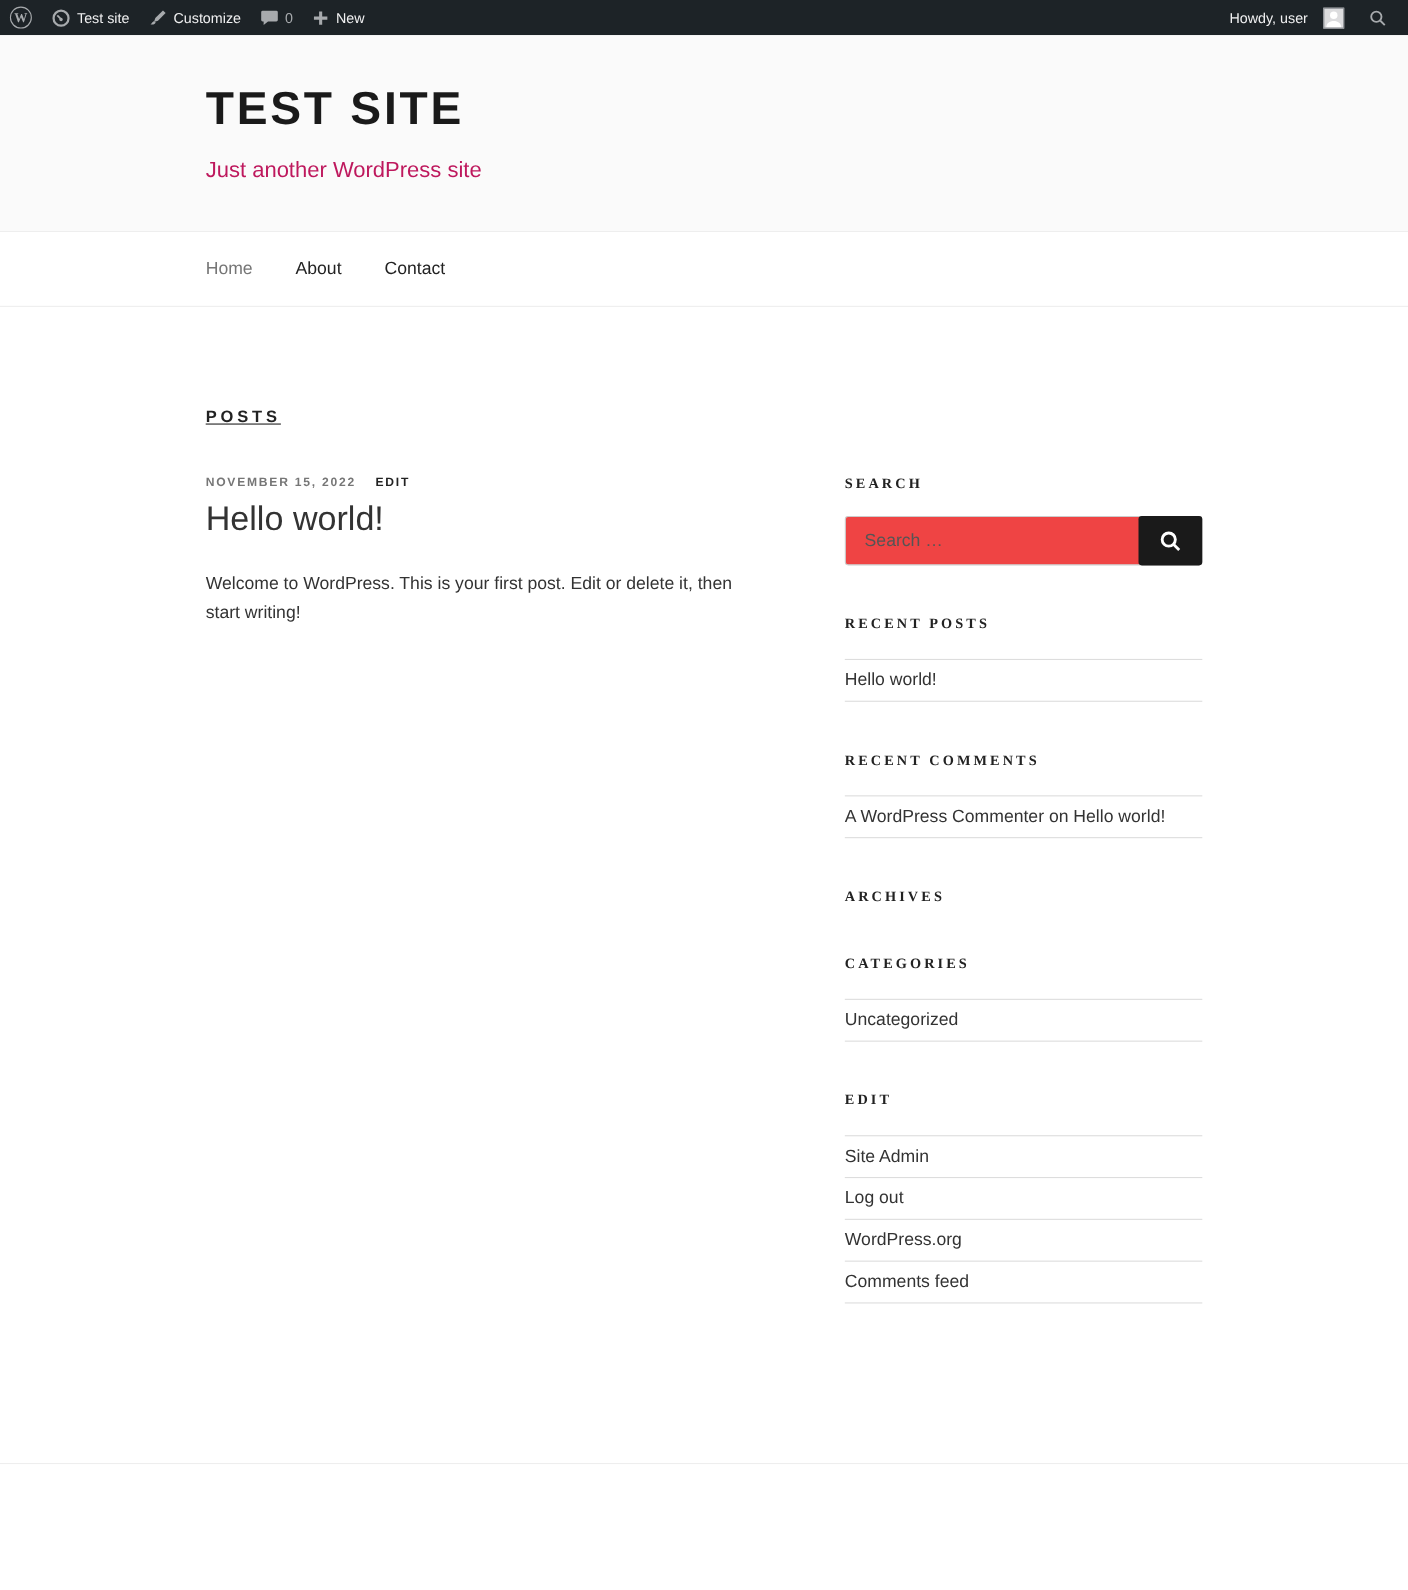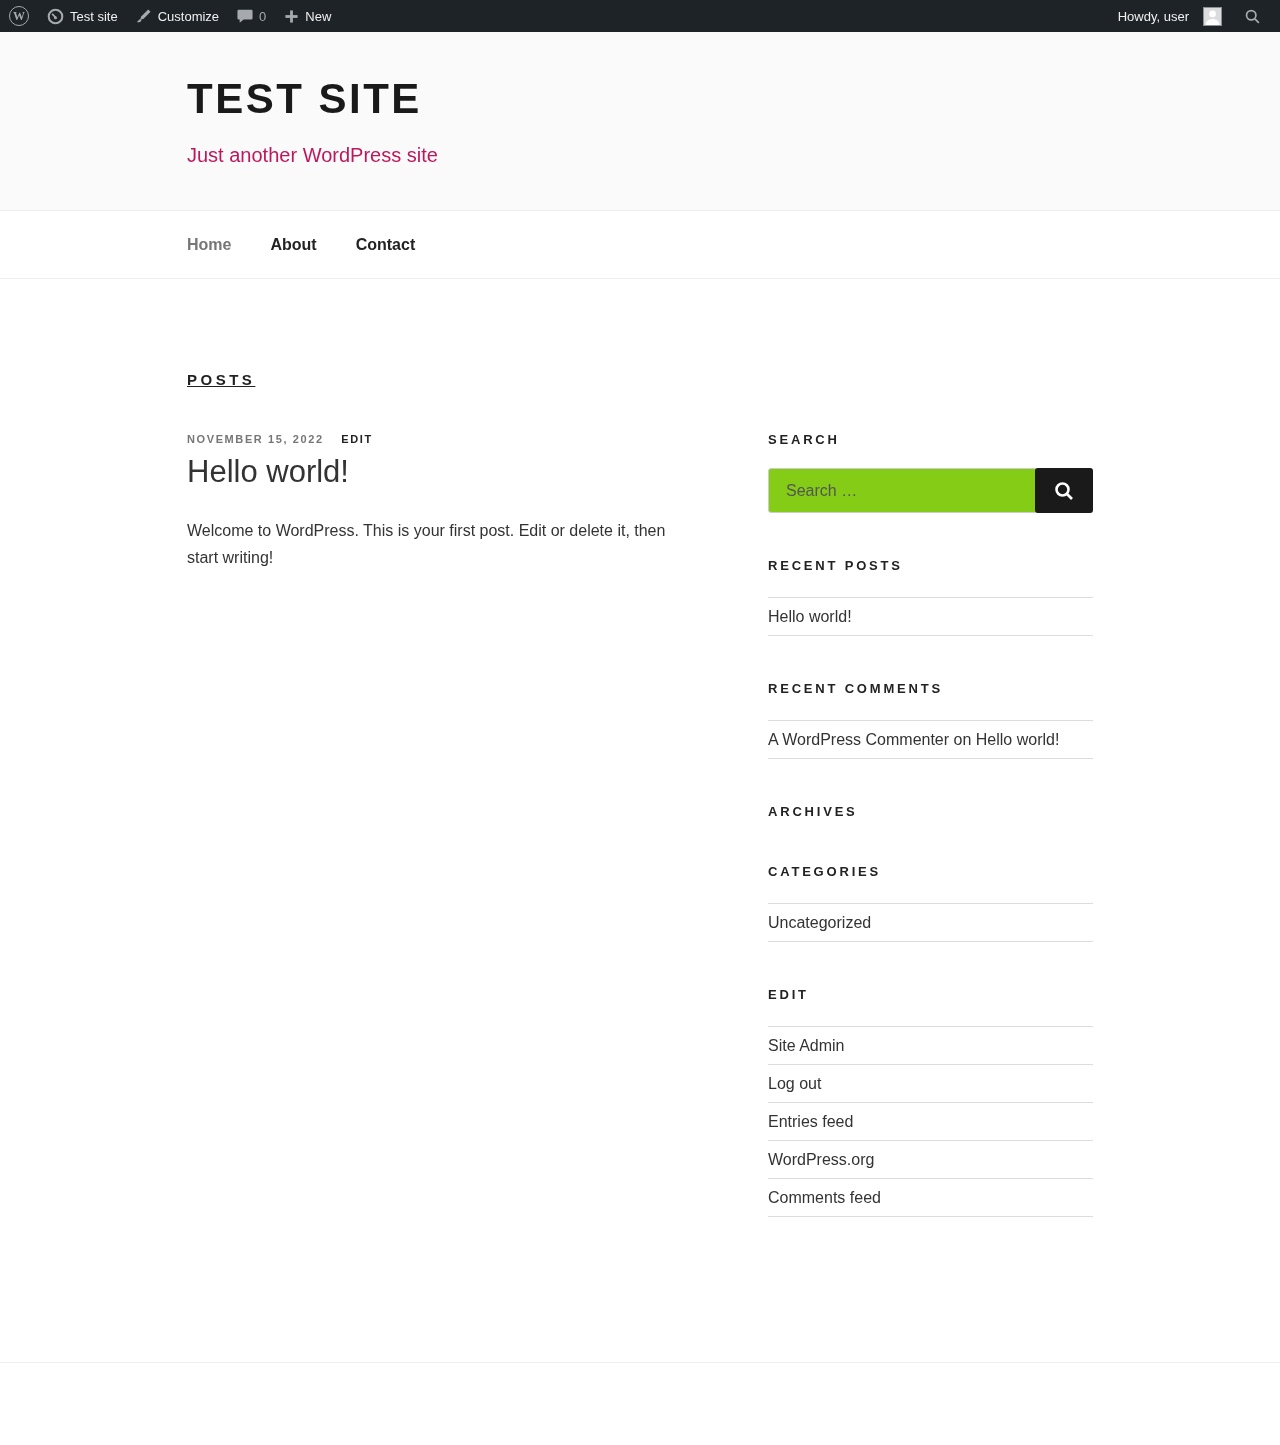--- a/index.html
+++ b/index.html
@@ -28,44 +28,44 @@
   .container { width: 906px; margin: 0 auto; }
 
   
   .site-header { background: #fafafa; border-bottom: 1px solid #eeeeee; padding: 44px 0 43px 0; }
   .site-title { font-size: 42px; font-weight: 700; letter-spacing: 2.5px; color: #1a1a1a; line-height: 1.1; cursor: pointer; }
   .site-tagline { font-size: 20px; color: #be185d; margin-top: 22px; }
 
   
   .site-nav { background: #ffffff; border-bottom: 1px solid #eeeeee; }
   .site-nav .container { padding: 25px 0 24px 0; display: flex; }
-  .nav-link { font-size: 16px; font-weight: 700; color: #222222; text-decoration: none; margin-right: 39px; cursor: pointer; }
+  .nav-link { font-size: 16px; font-weight: 400; color: #222222; text-decoration: none; margin-right: 39px; cursor: pointer; }
   .nav-link.current { color: #767676; }
 
   
   .content-row { display: flex; justify-content: space-between; padding-top: 92px; padding-bottom: 100px; }
   .main-col { width: 505px; }
   .sidebar-col { width: 325px; margin-top: 61px; }
 
   
   .page-title { font-size: 15px; font-weight: 700; letter-spacing: 3.5px; color: #222222; text-decoration: underline; }
   .post-meta { margin-top: 45px; font-size: 11px; font-weight: 700; letter-spacing: 1.6px; }
   .post-date { color: #767676; }
   .edit-link { color: #222222; margin-left: 13px; cursor: pointer; text-decoration: none; }
   .post-title { margin-top: 9px; font-size: 31px; font-weight: 400; color: #333333; cursor: pointer; }
   .post-body { margin-top: 28px; font-size: 16px; line-height: 1.65; color: #333333; }
 
   
   .widget { margin-bottom: 45px; }
-  .widget-title { font-size: 13px; font-weight: 700; letter-spacing: 2.8px; color: #222222; }
+  .widget-title { font-size: 13px; font-weight: 700; letter-spacing: 2.8px; color: #222222; font-family: Liberation Serif, serif; }
   .search-form { position: relative; margin-top: 21px; height: 45px; }
   .search-input {
     width: 100%; height: 100%; border: 1px solid #cccccc; border-radius: 3px;
     padding: 0 70px 0 17px; font-size: 16px; color: #333; font-family: "Liberation Sans", sans-serif;
-    background: #84cc16; outline: none;
+    background: #ef4444; outline: none;
   }
   .search-input::placeholder { color: #555555; opacity: 1; }
   .search-submit {
     position: absolute; top: 0; right: 0; width: 58px; height: 45px;
     background: #1a1a1a; border: none; border-radius: 3px; cursor: pointer;
     display: flex; align-items: center; justify-content: center;
   }
   .widget-list { list-style: none; margin-top: 24px; border-top: 1px solid #dddddd; }
   .widget-list li { border-bottom: 1px solid #dddddd; padding: 8px 0; font-size: 16px; color: #333333; line-height: 21px; }
   .widget-list a { color: #333333; text-decoration: none; cursor: pointer; }
@@ -205,21 +205,20 @@
           <a>Uncategorized</a>
         </li>
       </ul>
     </section>
 
     <section class="widget">
       <div class="widget-title">EDIT</div>
       <ul class="widget-list">
         <li><a>Site Admin</a></li>
         <li><a>Log out</a></li>
-        <li><a>Entries feed</a></li>
         <li><a>WordPress.org</a></li>
         <li><a>Comments feed</a></li>
       </ul>
     </section>
 
   </aside>
 </div>
 
 <footer class="site-footer">
   <div class="container">

